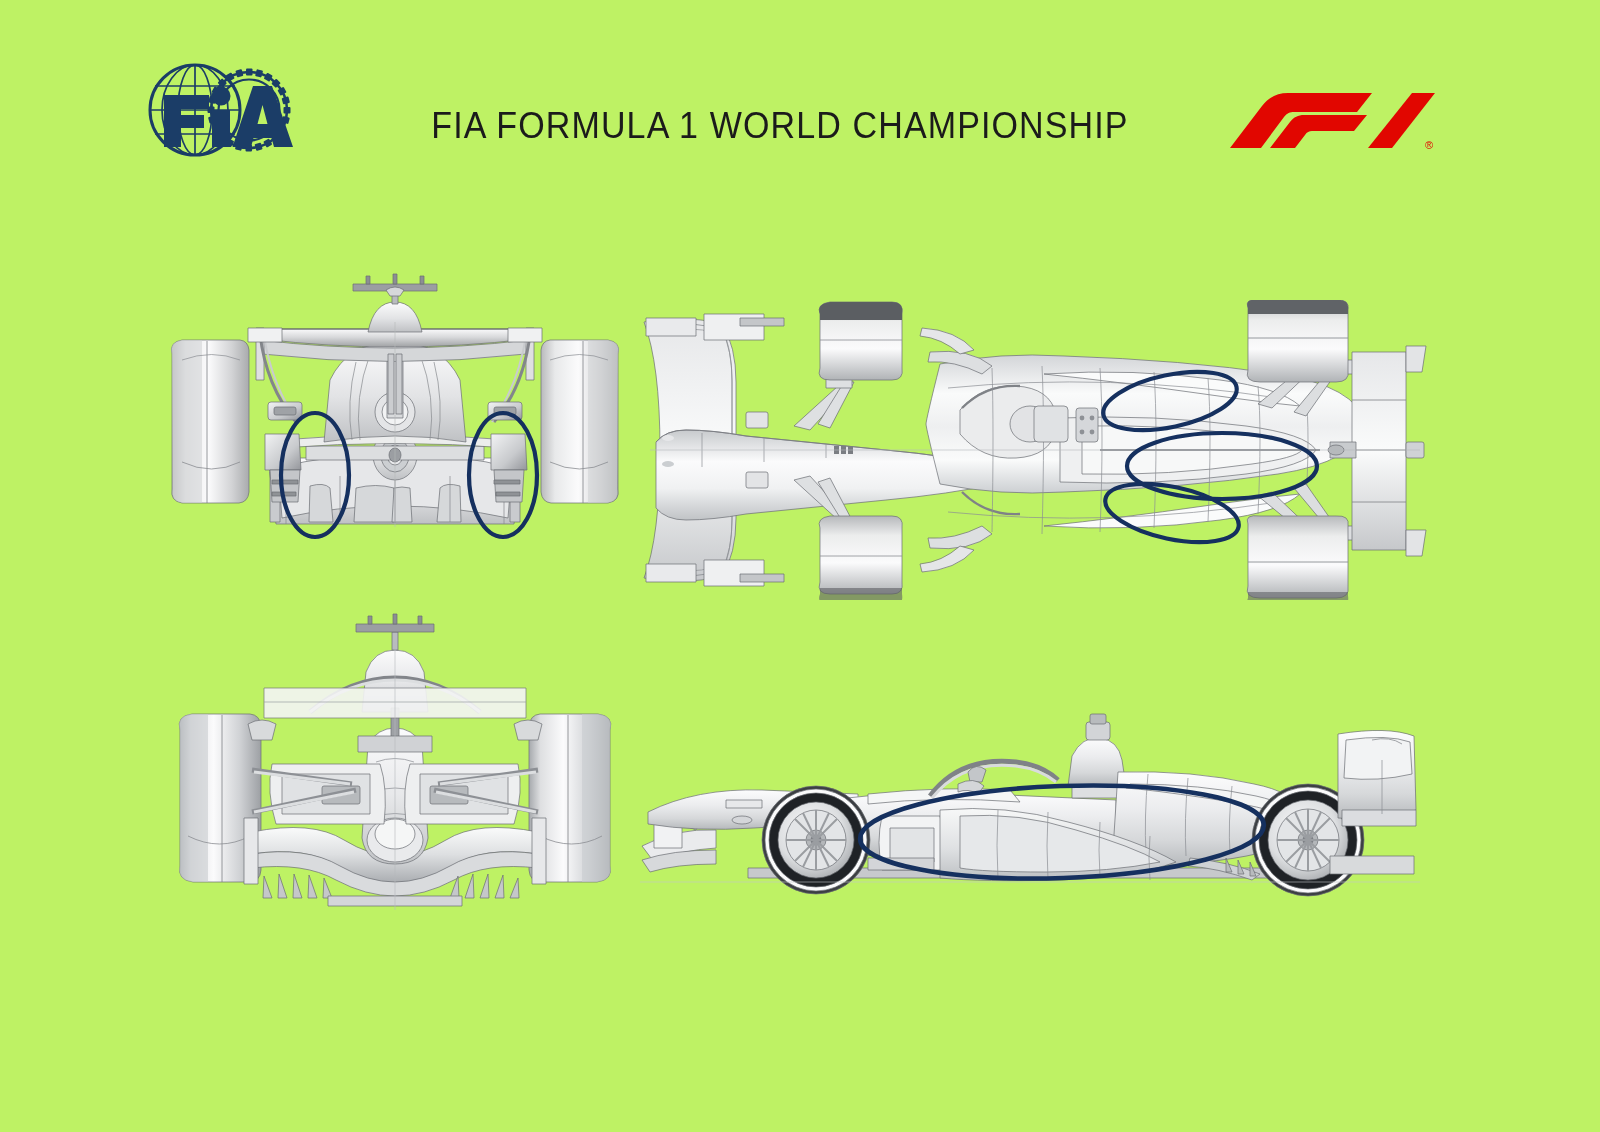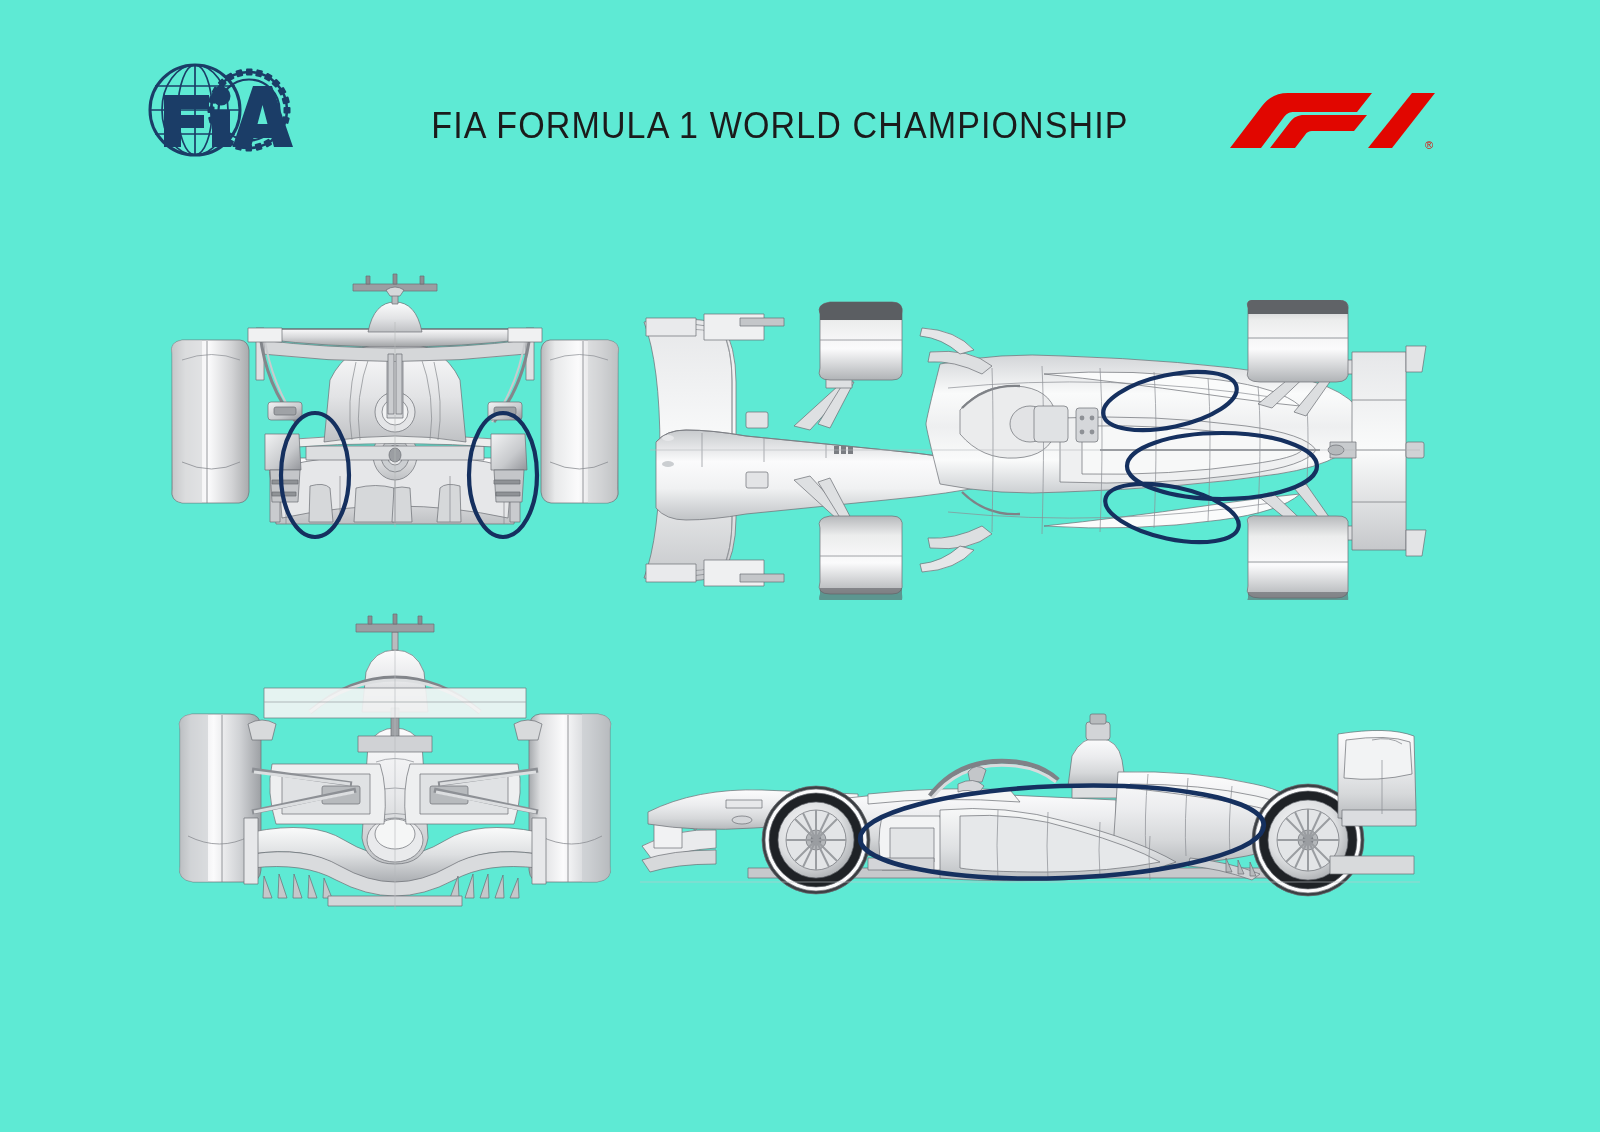--- a/index.html
+++ b/index.html
@@ -4,21 +4,21 @@
 <title>FIA Formula 1 Technical Drawing</title>
 <style>
   html,body{margin:0;padding:0;}
   body{
     width:1600px;height:1132px;
     background:#ffffff;
     font-family:"Liberation Sans", sans-serif;
     overflow:hidden;
     position:relative;
   }
-  #page{position:absolute;inset:0;background:#5eead4;}
+  #page{position:absolute;inset:0;background:#bef264;}
 
   
   #header{position:absolute;left:0;top:0;width:1600px;height:200px;}
 
   #fia-logo{position:absolute;left:133px;top:52px;width:170px;height:116px;}
   #f1-logo{position:absolute;left:1222px;top:82px;width:215px;height:76px;}
 
   #doc-title{
     position:absolute;left:380px;top:98px;width:800px;height:56px;
     text-align:center;

